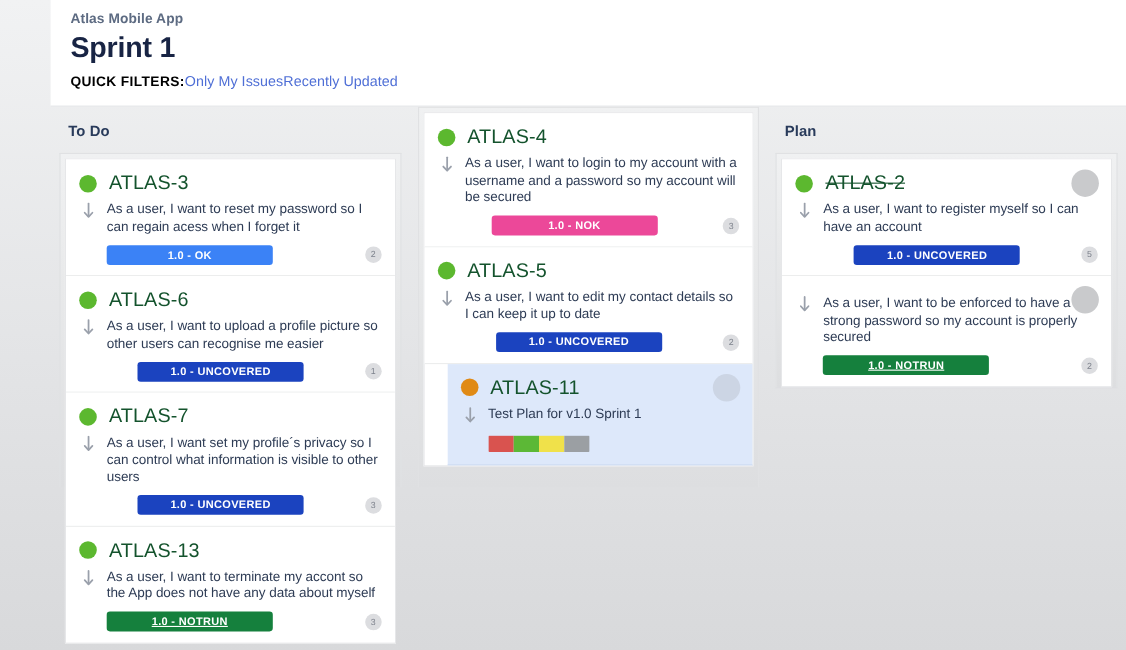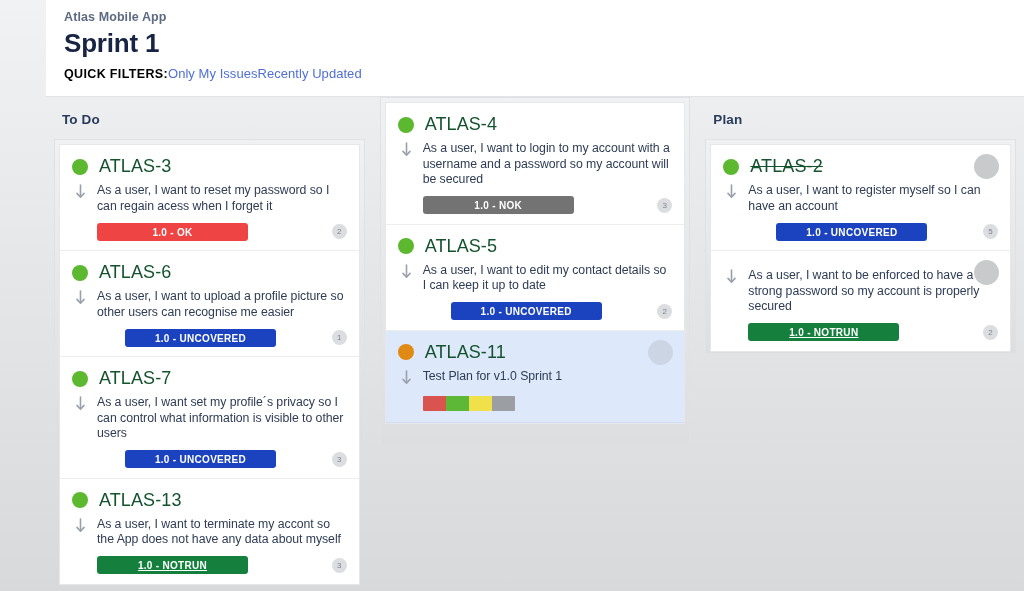--- a/index.html
+++ b/index.html
@@ -107,20 +107,21 @@
   .card {
     background: #ffffff;
     padding: 11px 12px 9px 12px;
     border-bottom: 1px solid #eceded;
     position: relative;
   }
   .card:last-child { border-bottom: none; }
   .card.selected {
     background: #dde8fa;
     border-bottom: 1px solid #cfdcf3;
+    margin-left: 21px;
   }
 
   .card-head {
     display: flex;
     align-items: center;
     gap: 11px;
   }
   .type-dot {
     width: 16px;
     height: 16px;
@@ -181,22 +182,22 @@
     display: inline-block;
     padding: 4px 0 3px 0;
     width: 151px;
     text-align: center;
     border-radius: 3px;
     font-size: 10px;
     font-weight: bold;
     color: #ffffff;
     letter-spacing: .3px;
   }
-  .badge.ok        { background: #ef4444; }
-  .badge.nok       { background: #737373; }
+  .badge.ok        { background: #3b82f6; }
+  .badge.nok       { background: #ec4899; margin-left: 24px; }
   .badge.uncovered { background: #1b43bf; margin-left: 28px; }
   .badge.notrun    { background: #15803d; text-decoration: underline; }
 
   .count {
     margin-left: auto;
     width: 15px;
     height: 15px;
     border-radius: 50%;
     background: #dcdde0;
     color: #7d828c;

